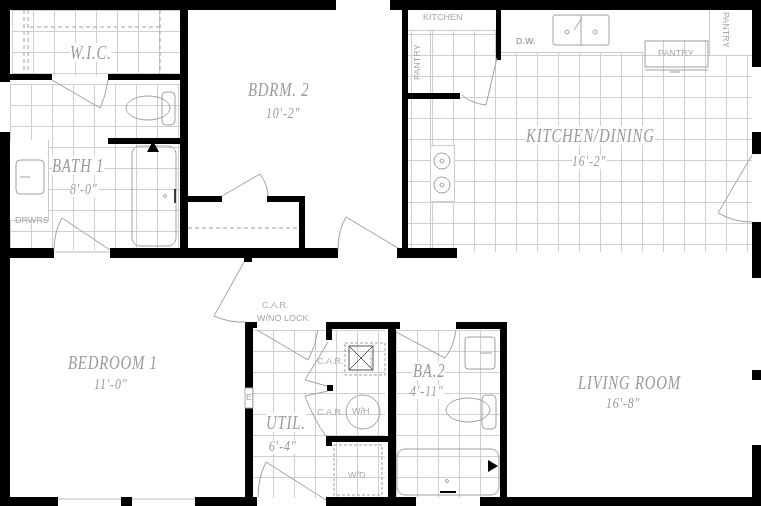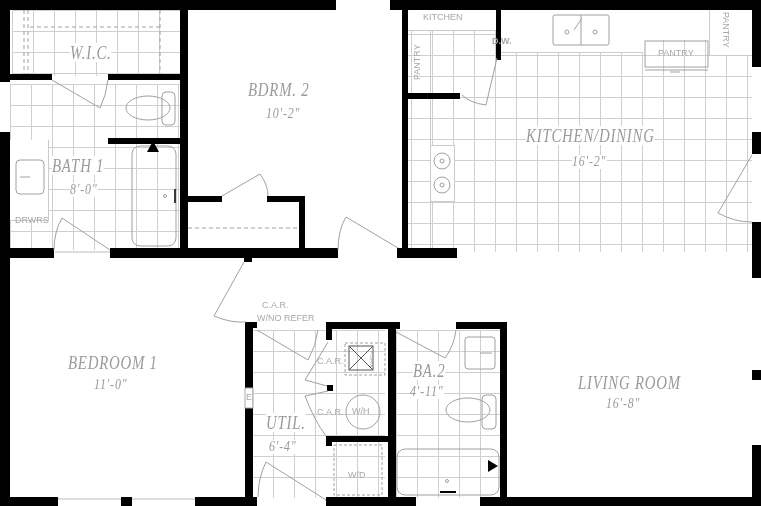--- a/index.html
+++ b/index.html
@@ -196,24 +196,24 @@
 
   <div class="label room-name" style="left:413px;top:361px;">BA.2</div>
   <div class="label room-dim" style="left:410px;top:385px;">4'-11"</div>
 
   <div class="label room-name" style="left:578px;top:373px;background:transparent;">LIVING ROOM</div>
   <div class="label room-dim" style="left:606px;top:397px;background:transparent;">16'-8"</div>
 
   <div class="note" style="left:423px;top:13px;">KITCHEN</div>
   <div class="note" style="left:413px;top:80px;transform:rotate(-90deg);transform-origin:left top;">PANTRY</div>
   <div class="note" style="left:730px;top:12px;transform:rotate(90deg);transform-origin:left top;">PANTRY</div>
-  <div class="note" style="left:492px;top:37px;font-weight:bold;">D.W.</div>
+  <div class="note" style="left:516px;top:37px;font-weight:bold;">D.W.</div>
   <div class="note" style="left:658px;top:49px;">PANTRY</div>
   <div class="note" style="left:15px;top:216px;">DRWRS</div>
   <div class="note" style="left:262px;top:301px;">C.A.R.</div>
-  <div class="note" style="left:257px;top:314px;">W/NO REFER</div>
+  <div class="note" style="left:257px;top:314px;">W/NO LOCK</div>
   <div class="note" style="left:317px;top:357px;">C.A.R.</div>
   <div class="note" style="left:317px;top:408px;">C.A.R.</div>
   <div class="note" style="left:352px;top:407px;">W/H</div>
   <div class="note" style="left:348px;top:471px;">W/D</div>
   <div class="note" style="left:375px;top:351px;font-size:6px;transform:rotate(90deg);transform-origin:left top;">FURN</div>
   <div class="note" style="left:246px;top:393px;">E</div>
 </div>
 
 </body></html>

